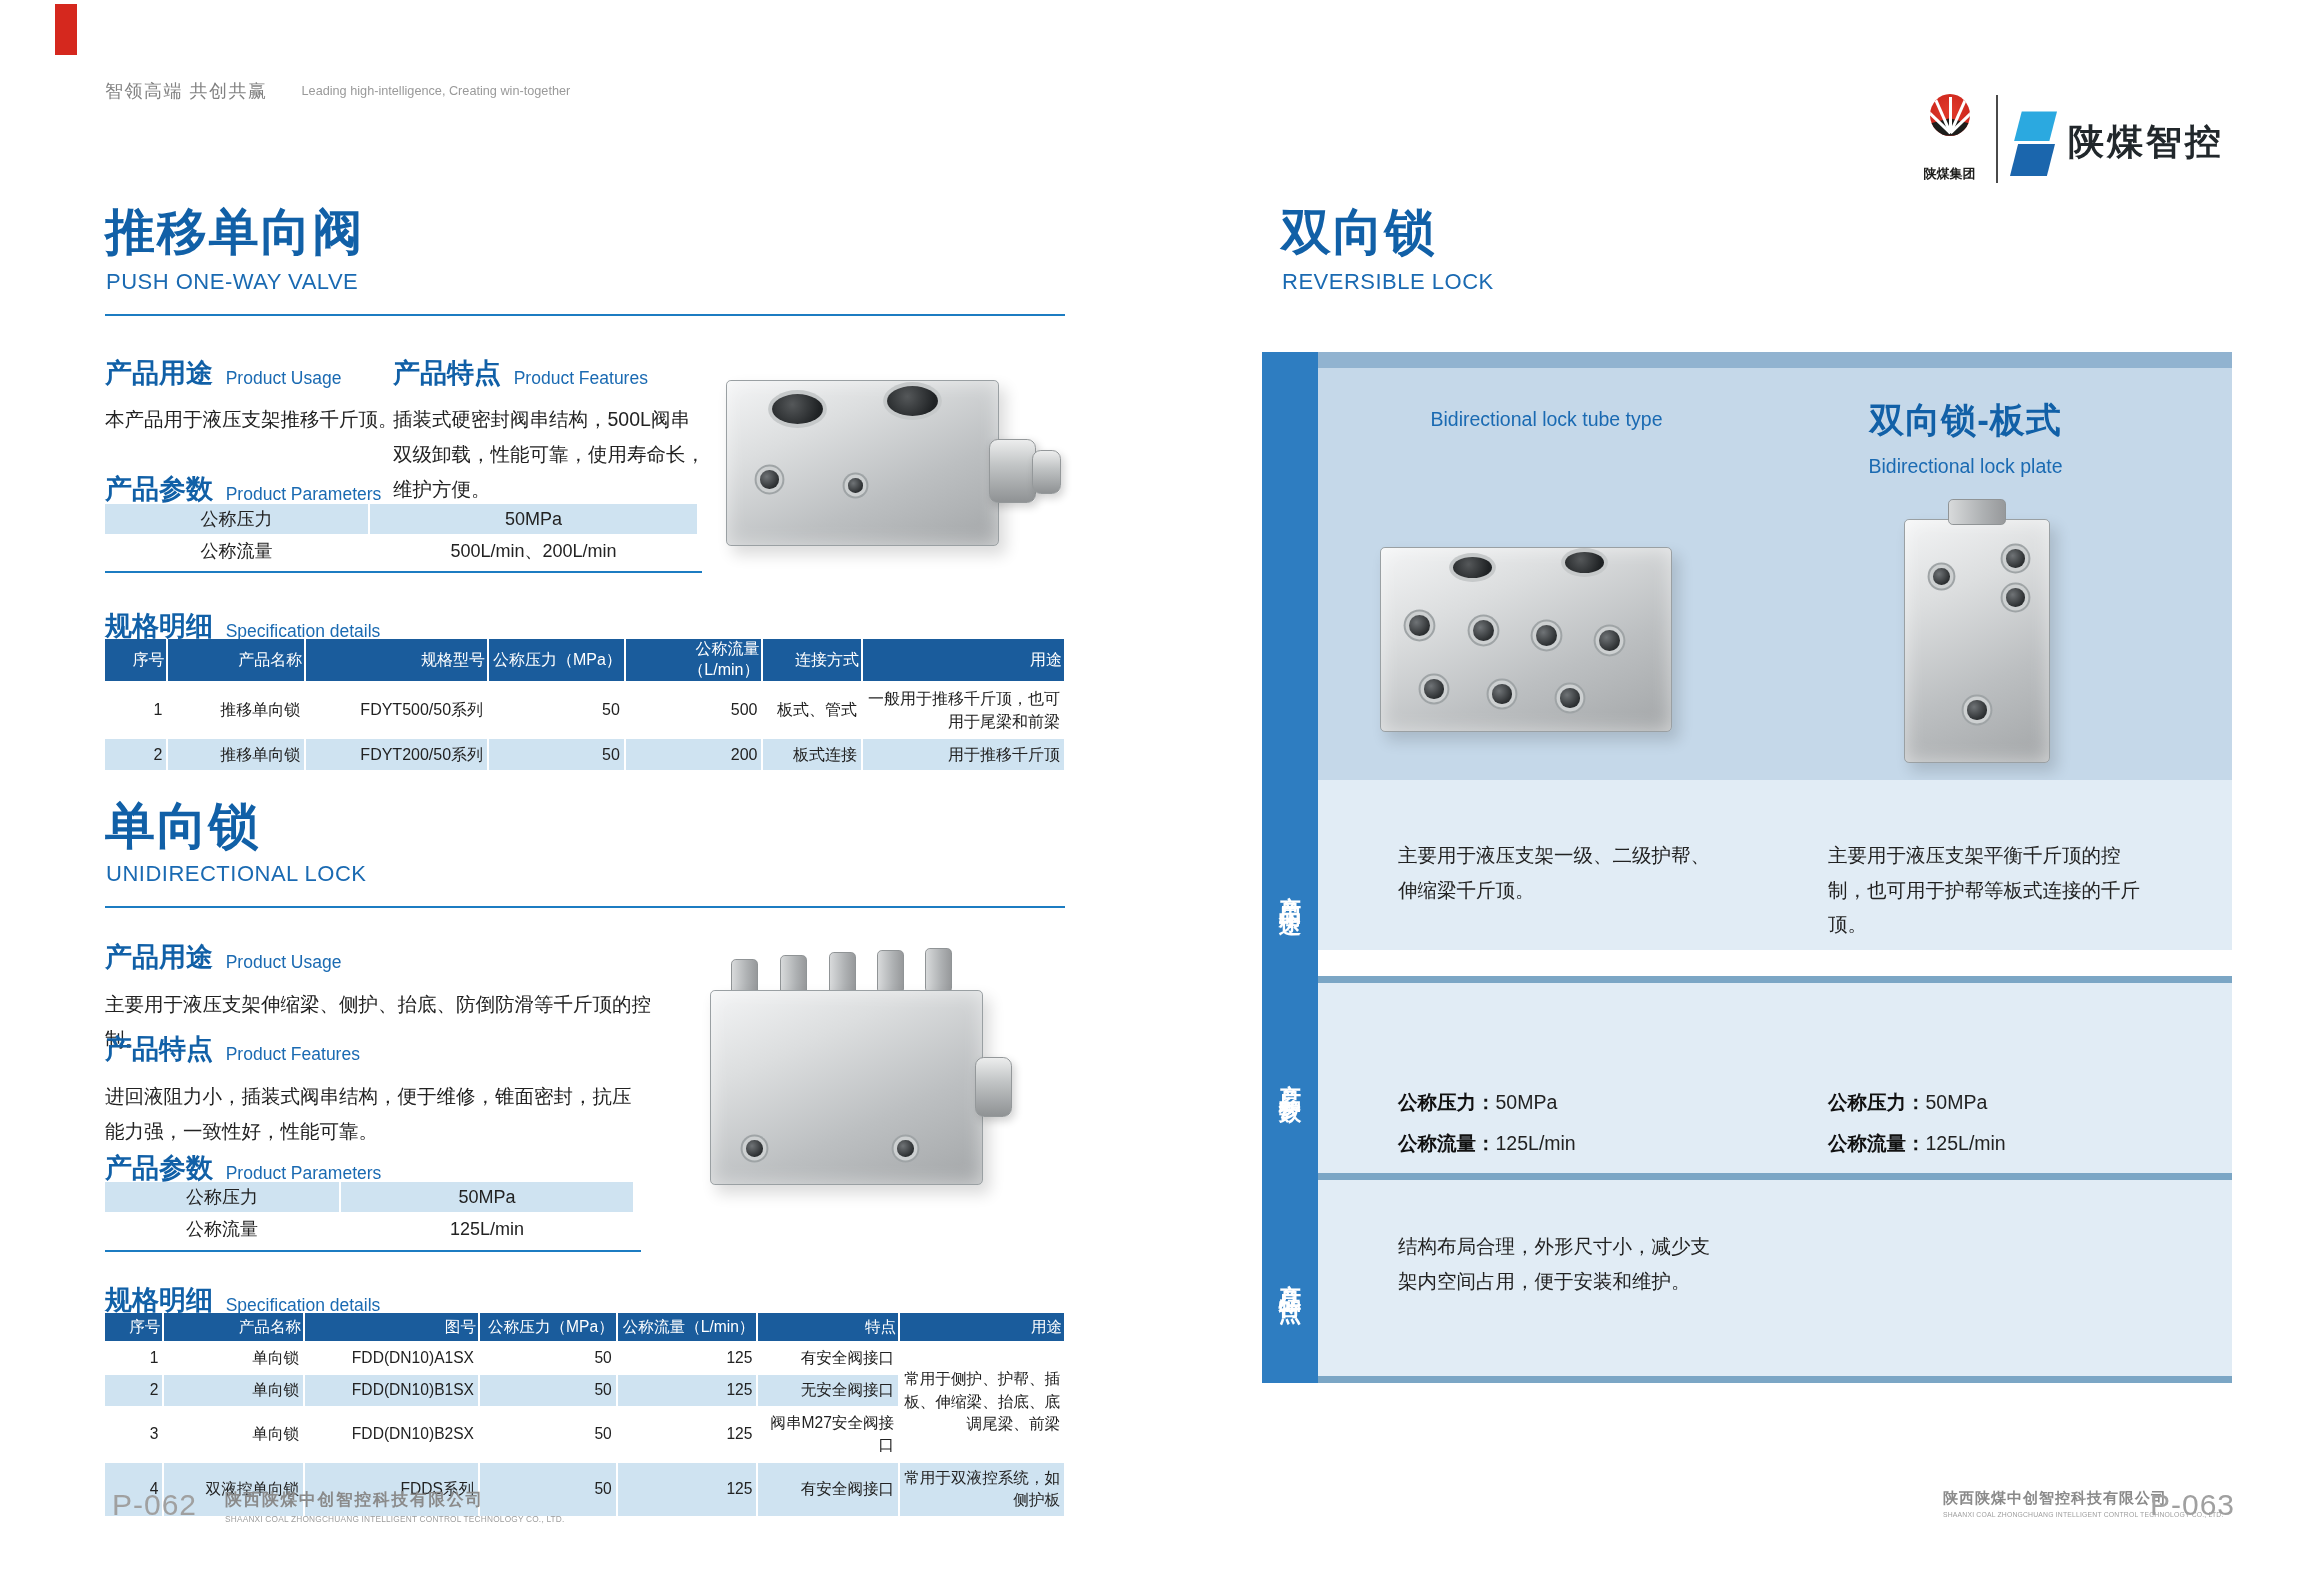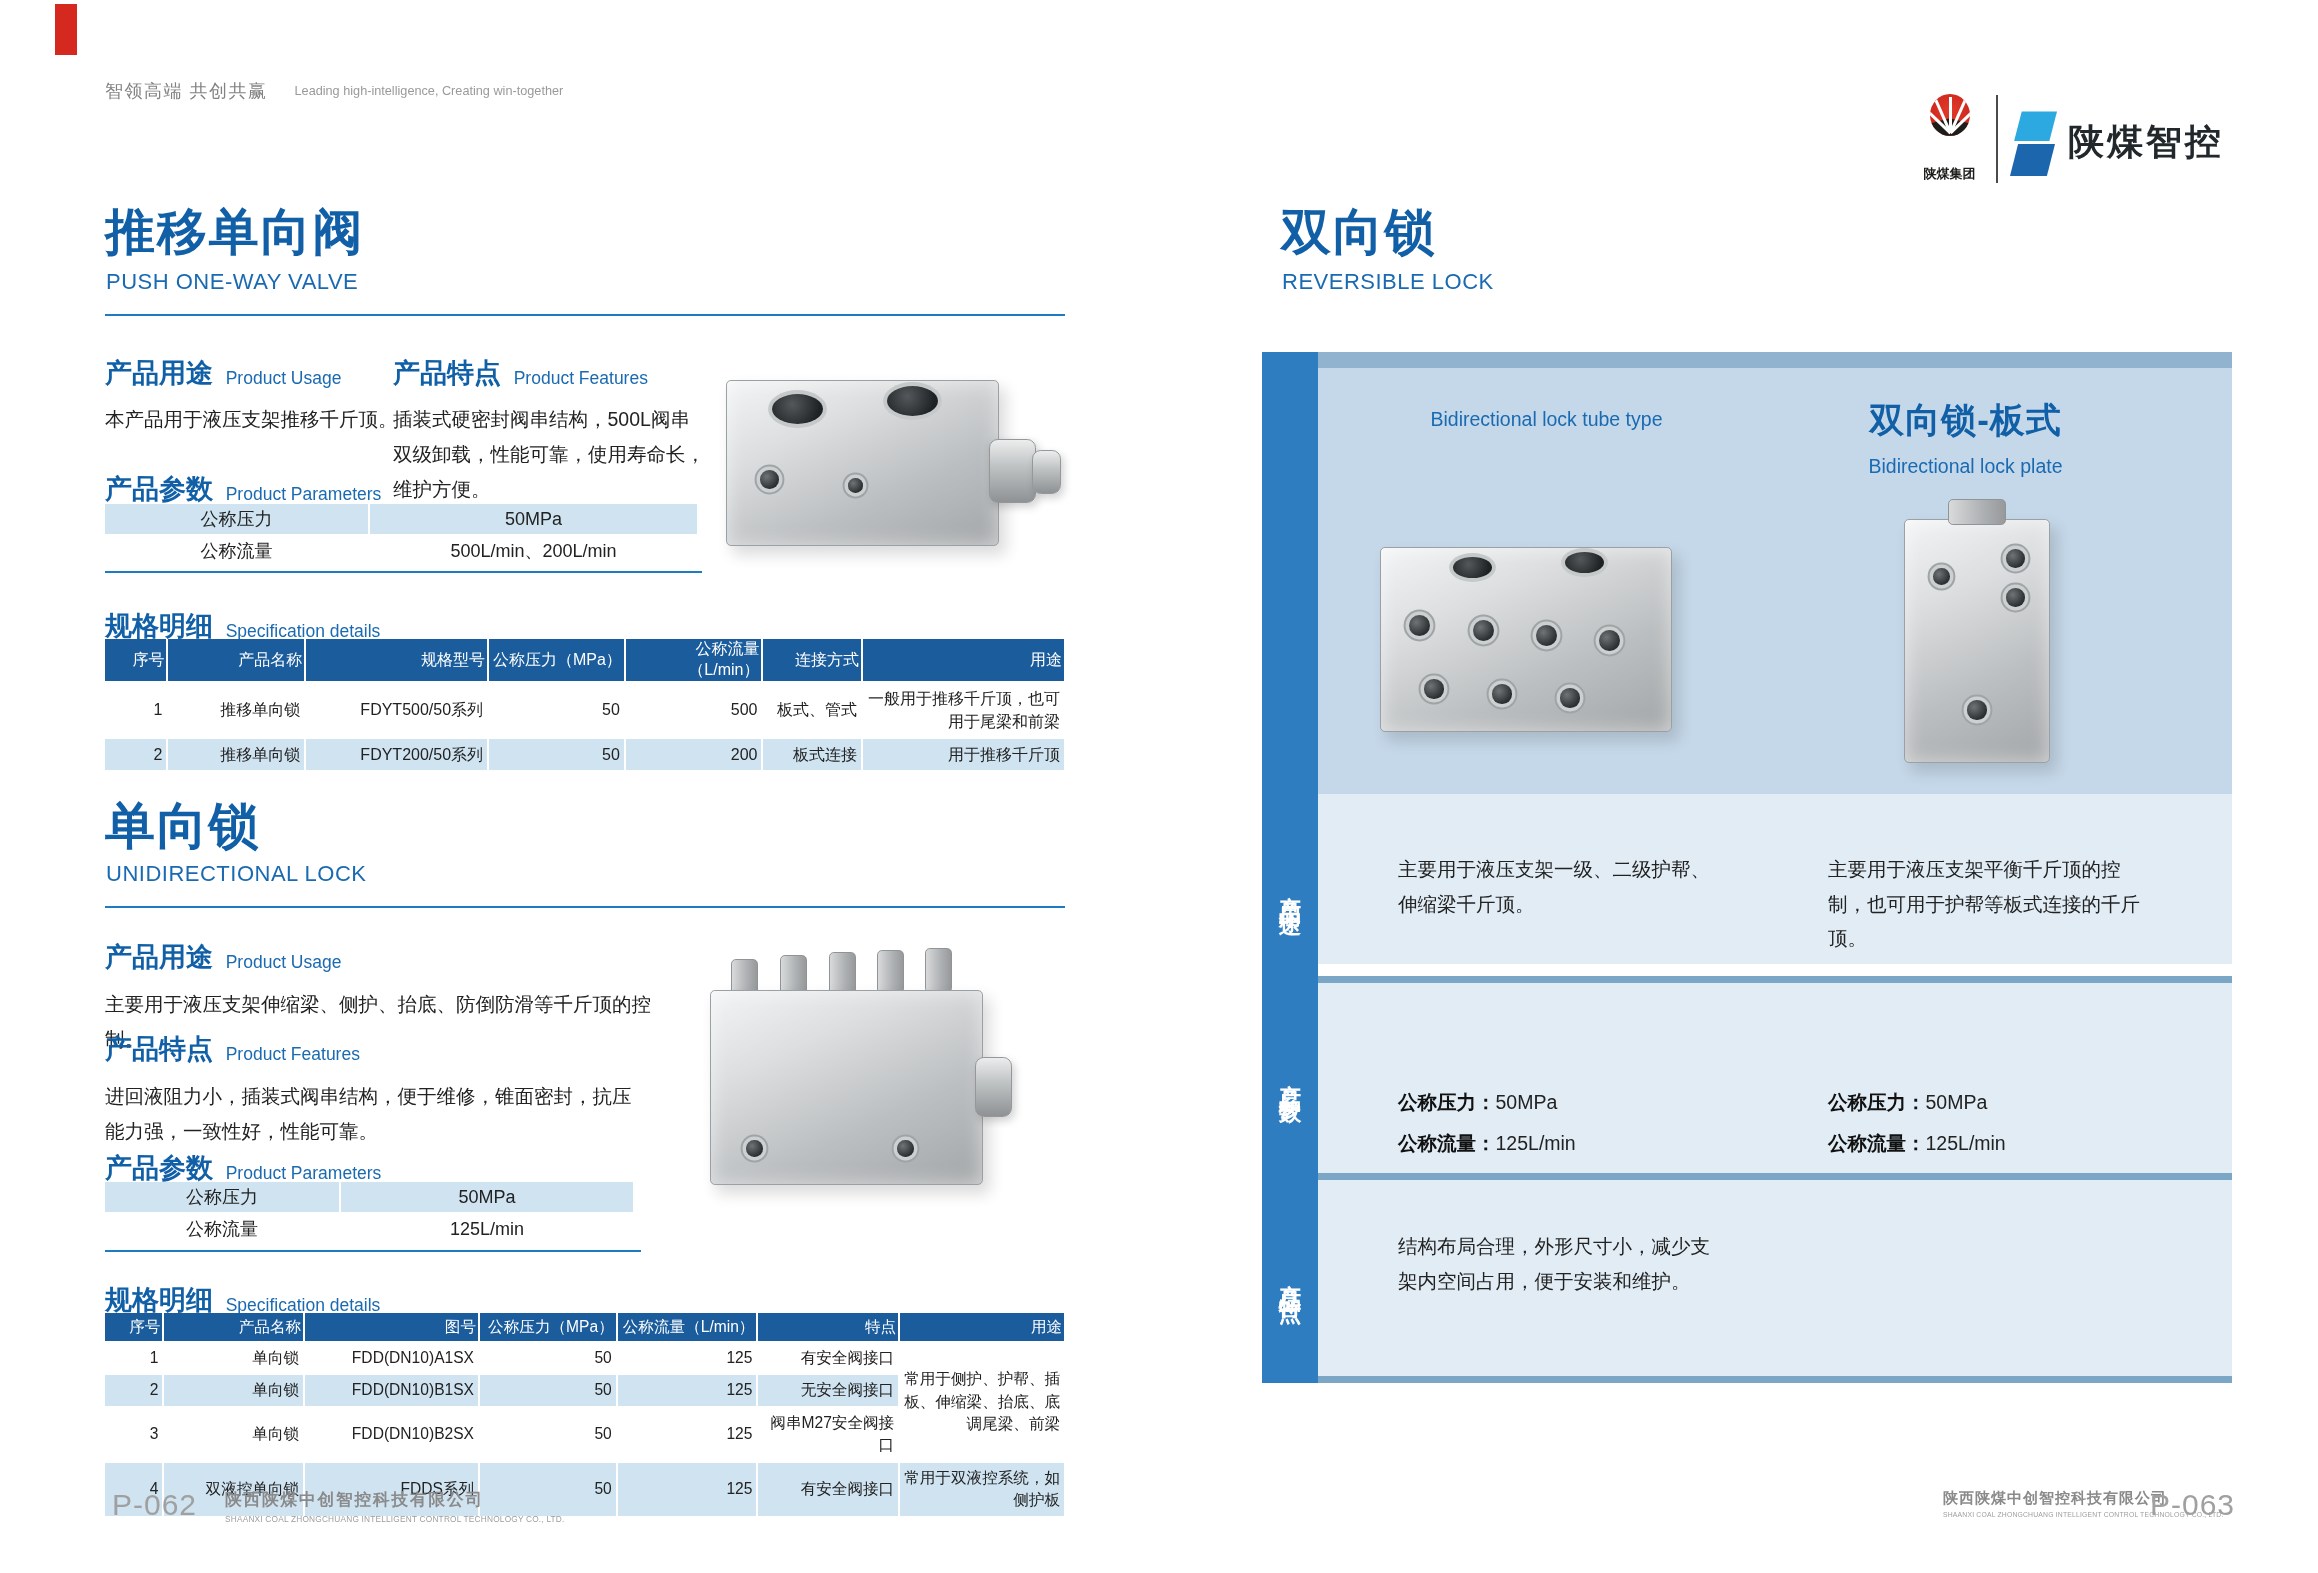--- a/index.html
+++ b/index.html
@@ -8,21 +8,21 @@
     --strip:#2e7dc1; --panelbg:#c5d8e9; --secbg:#e1ecf5; --band:#7ba6c5; --topband:#91b3d0;
     --red:#d5281e; --ink:#222; --gray:#8e8e8e;
   }
   *{margin:0;padding:0;box-sizing:border-box}
   html,body{background:#fff}
   body{width:2319px;height:1574px;position:relative;overflow:hidden;
        font-family:"Liberation Sans","DejaVu Sans",sans-serif;color:var(--ink)}
   .abs{position:absolute}
   
   .tagline-zh{font-size:18px;color:#828282;letter-spacing:1.5px}
-  .tagline-en{font-size:12.7px;color:#9a9a9a;margin-left:27px}
+  .tagline-en{font-size:12.7px;color:#9a9a9a;margin-left:34px}
   .page-title{font-size:50px;font-weight:bold;color:var(--blue);letter-spacing:1.9px}
   .page-sub{font-size:22px;color:var(--en);letter-spacing:0.5px}
   .rule{position:absolute;height:2.4px;background:var(--div)}
   .sec-h{display:flex;align-items:flex-end;gap:12.7px;white-space:nowrap}
   .sec-h .zh{font-size:27px;font-weight:bold;color:var(--blue)}
   .sec-h .en{font-size:17.5px;color:var(--en);padding-bottom:2.4px}
   .body-t{font-size:19.5px;line-height:1.8;color:var(--ink)}
   
   .ptable{position:absolute;border-collapse:separate;border-spacing:2.4px;font-size:18px;text-align:center}
   .ptable td{height:30px;vertical-align:middle}
@@ -327,21 +327,21 @@
       <div class="pblock" style="left:9.7px;top:24px;width:146px;height:244px"></div>
       <div class="pcap" style="left:54px;top:3.9px;width:58px;height:26px"></div>
       <div class="phole" style="left:112px;top:54px;width:18.5px;height:18.5px"></div>
       <div class="phole" style="left:112px;top:93px;width:18.5px;height:18.5px"></div>
       <div class="phole" style="left:39px;top:73px;width:16.6px;height:16.6px"></div>
       <div class="phole" style="left:73px;top:205px;width:19.5px;height:19.5px"></div>
     </div>
   </div>
 
   <div class="abs" style="left:56px;top:447px;width:914px;height:6.8px;background:var(--band)"></div>
-  <div class="abs" style="left:56px;top:442px;width:914px;height:170px;background:var(--secbg)">
+  <div class="abs" style="left:56px;top:428px;width:914px;height:170px;background:var(--secbg)">
     <div class="abs ptext" style="left:80px;top:58px;width:326px">主要用于液压支架一级、二级护帮、伸缩梁千斤顶。</div>
     <div class="abs ptext" style="left:510px;top:58px;width:331px">主要用于液压支架平衡千斤顶的控制，也可用于护帮等板式连接的千斤顶。</div>
   </div>
 
   <div class="abs" style="left:56px;top:624px;width:914px;height:6.8px;background:var(--band)"></div>
   <div class="abs" style="left:56px;top:631px;width:914px;height:190px;background:var(--secbg)">
     <div class="abs" style="left:80px;top:106px">
       <div class="pline"><span class="lab">公称压力：</span><span>50MPa</span></div>
       <div class="pline"><span class="lab">公称流量：</span><span>125L/min</span></div>
     </div>

